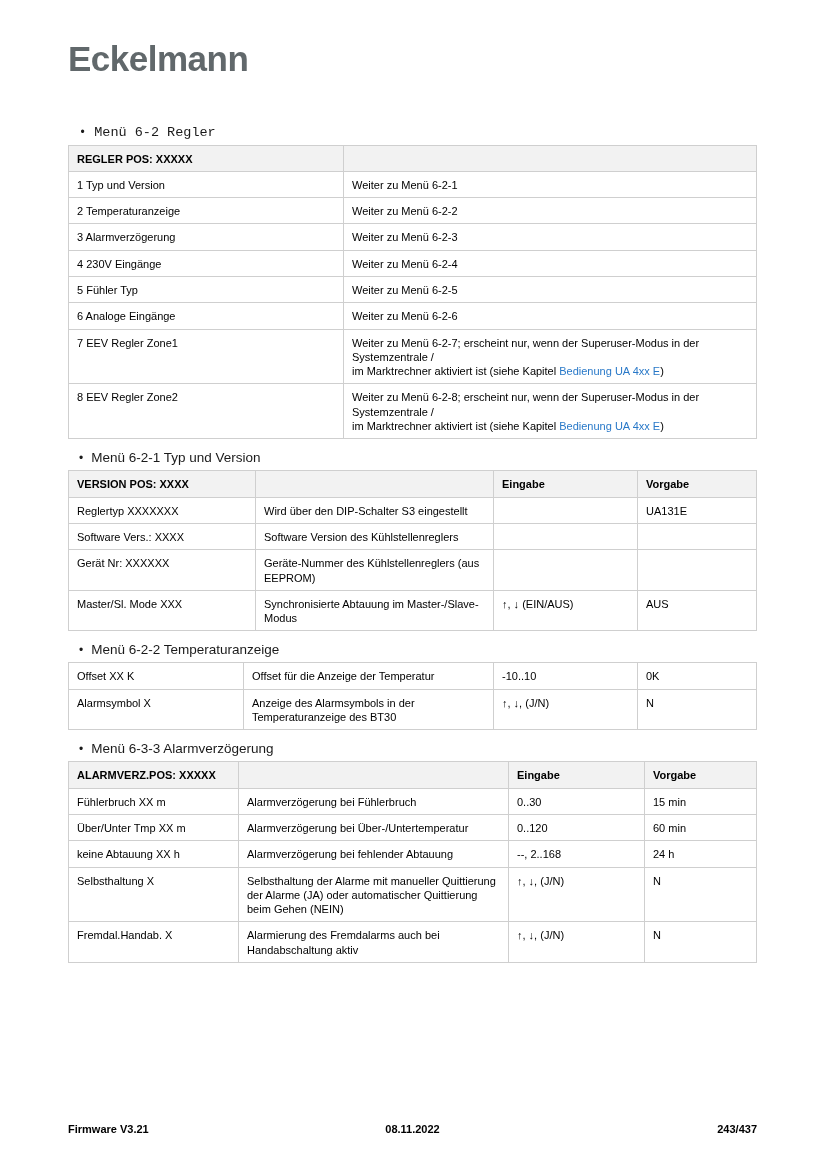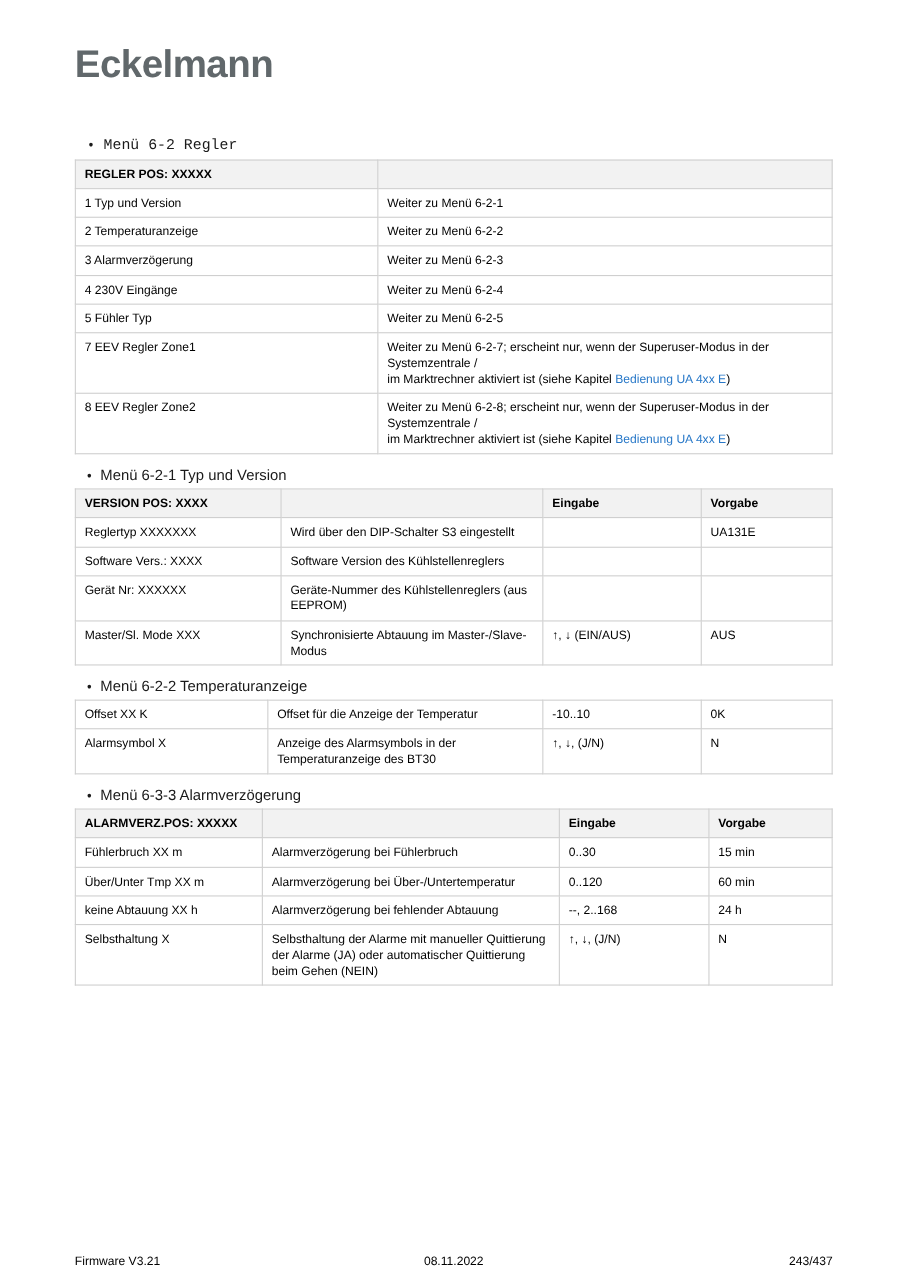--- a/index.html
+++ b/index.html
@@ -44,22 +44,23 @@
     background:var(--header_bg, #f2f2f2);
     font-weight:bold;
   }
   .link{
     color:var(--link, #2878c8);
     text-decoration:none;
     cursor:pointer;
   }
   .footer{
     position:absolute;
-    left:68px;right:70px;bottom:16px;
+    left:68px;right:70px;bottom:34px;
     font-size:11px;
+    font-weight:bold;
   }
   .footer .f-left{float:left;}
   .footer .f-right{float:right;}
   .footer .f-center{
     position:absolute;left:50%;transform:translateX(-50%);
   }
 </style>
 </head>
 <body>
 
@@ -93,20 +94,24 @@
         <td>3 Alarmverzögerung</td>
         <td>Weiter zu Menü 6-2-3</td>
       </tr>
       <tr>
         <td>4 230V Eingänge</td>
         <td>Weiter zu Menü 6-2-4</td>
       </tr>
       <tr>
         <td>5 Fühler Typ</td>
         <td>Weiter zu Menü 6-2-5</td>
+      </tr>
+      <tr>
+        <td>6 Analoge Eingänge</td>
+        <td>Weiter zu Menü 6-2-6</td>
       </tr>
       <tr>
         <td>7 EEV Regler Zone1</td>
         <td>
           <span>Weiter zu Menü 6-2-7; erscheint nur, wenn der Superuser-Modus in der Systemzentrale /</span><br>
           <span>im Marktrechner aktiviert ist (siehe Kapitel </span><a class="link">Bedienung UA 4xx E</a><span>)</span>
         </td>
       </tr>
       <tr>
         <td>8 EEV Regler Zone2</td>
@@ -225,20 +230,26 @@
         <td>Alarmverzögerung bei fehlender Abtauung</td>
         <td>--, 2..168</td>
         <td>24 h</td>
       </tr>
       <tr>
         <td>Selbsthaltung X</td>
         <td>Selbsthaltung der Alarme mit manueller Quittierung der Alarme (JA) oder automatischer Quittierung beim Gehen (NEIN)</td>
         <td>↑, ↓,  (J/N)</td>
         <td>N</td>
       </tr>
+      <tr>
+        <td>Fremdal.Handab. X</td>
+        <td>Alarmierung des Fremdalarms auch bei Handabschaltung aktiv</td>
+        <td>↑, ↓,  (J/N)</td>
+        <td>N</td>
+      </tr>
     </tbody>
   </table>
 
   <div class="footer">
     <span class="f-left">Firmware V3.21</span>
     <span class="f-center">08.11.2022</span>
     <span class="f-right">243/437</span>
   </div>
 
 </div>

